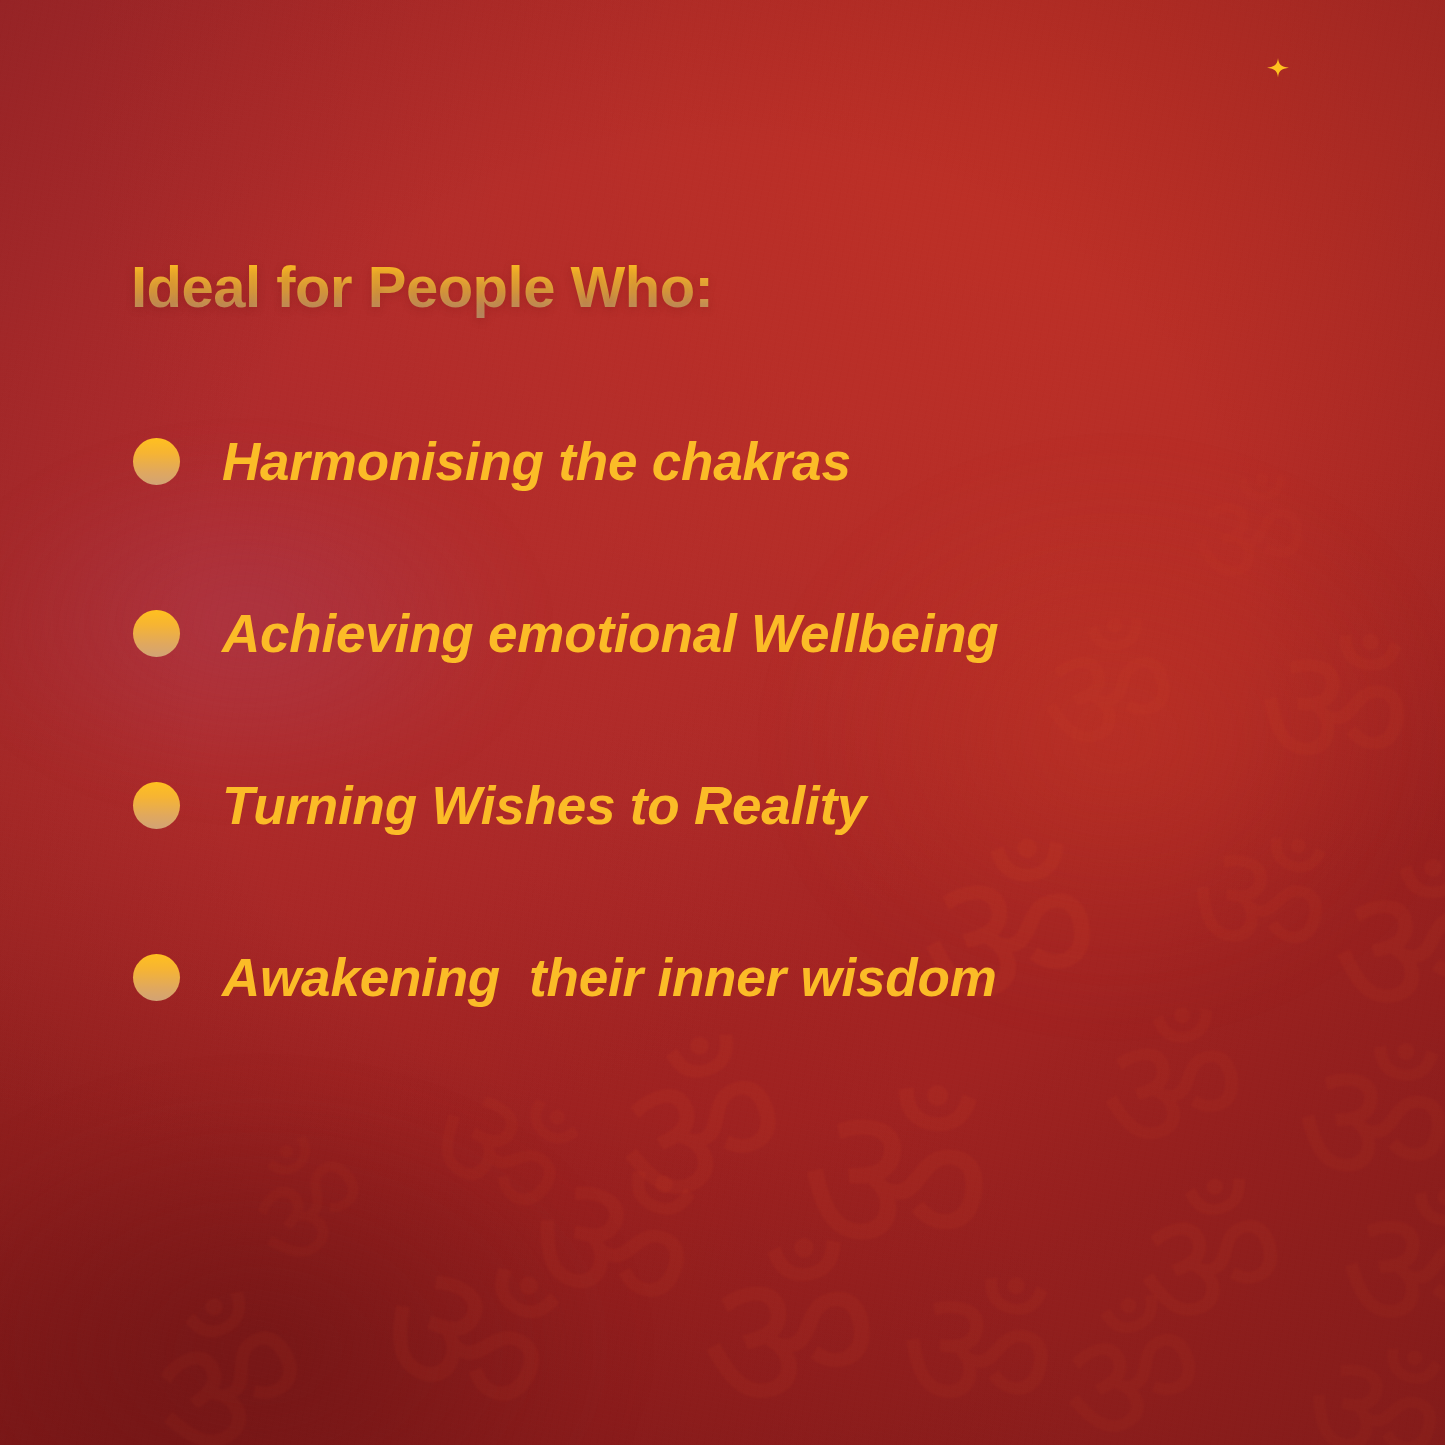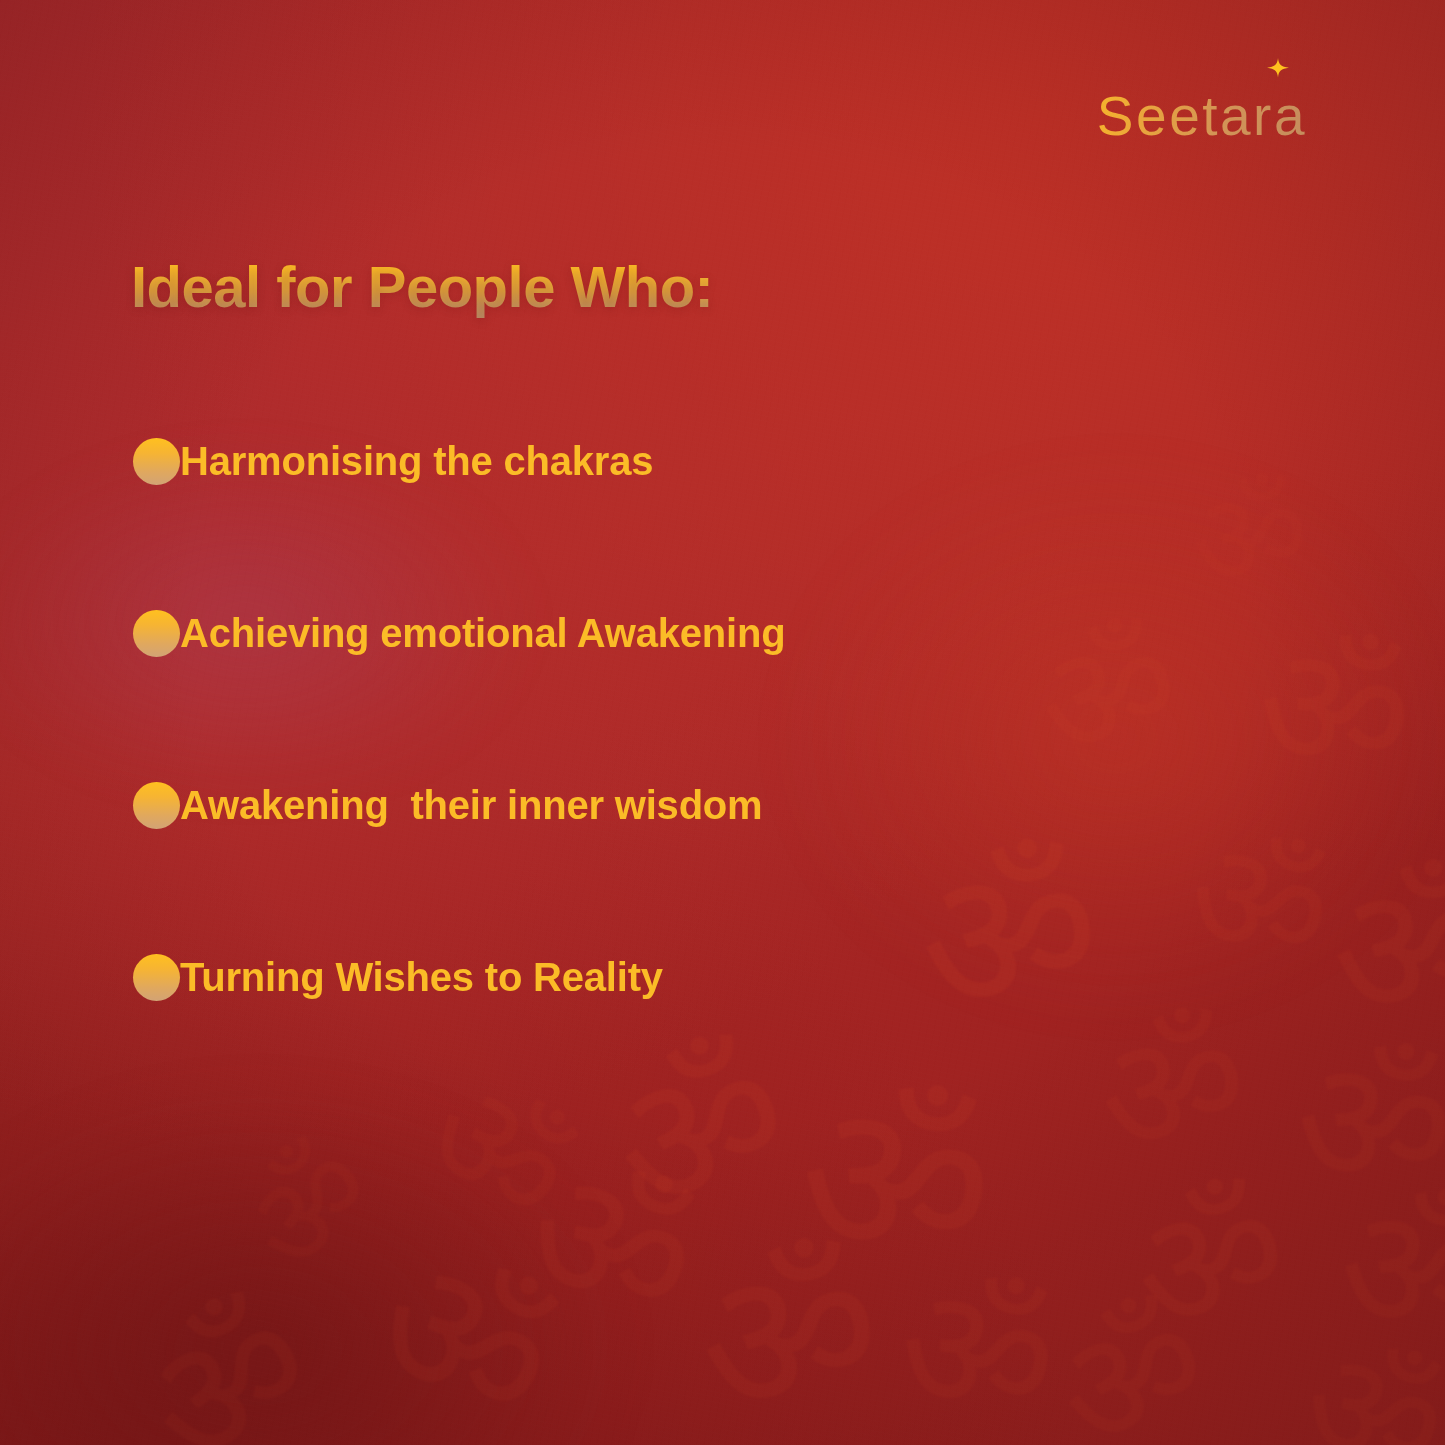--- a/index.html
+++ b/index.html
@@ -154,26 +154,28 @@
 
   .bullet-dot {
     flex: 0 0 auto;
     width: 47px;
     height: 47px;
     border-radius: 50%;
     background: linear-gradient(180deg, #FFC01F 0%, #F6B433 32%, #E0A85E 72%, #D2A375 100%);
   }
 
   .item-label {
-    font-size: 40px;
+    margin-left: 42px;
+    font-size: 53px;
     font-weight: 600;
     letter-spacing: -0.2px;
     color: #FBBC27;
     white-space: pre;
     line-height: 1;
+    font-style: italic;
   }
 </style>
 </head>
 <body>
 
 <div class="poster">
 
   <div class="bg-base"></div>
   <div class="bg-wash-pink"></div>
   <div class="bg-wash-warm"></div>
@@ -200,40 +202,39 @@
     <span class="om" style="left:430px;top:1080px;font-size:150px;opacity:.10;transform:rotate(40deg);">ॐ</span>
     <span class="om" style="left:250px;top:1142px;font-size:132px;opacity:.09;transform:rotate(-40deg);">ॐ</span>
     <span class="om" style="left:1306px;top:1340px;font-size:150px;opacity:.12;transform:rotate(18deg);">ॐ</span>
     <span class="om" style="left:1192px;top:474px;font-size:128px;opacity:.09;transform:rotate(-6deg);">ॐ</span>
   </div>
 
   <div class="bg-grain"></div>
   <div class="bg-vignette"></div>
 
   <div class="logo-wrap">
-    <div class="logo">Seetara</div>
     <svg class="logo-star" viewBox="0 0 24 24" aria-hidden="true">
       <path d="M12 0 C12.7 7.0 15.4 9.6 24 10.6 C15.4 11.6 12.7 14.2 12 21.2 C11.3 14.2 8.6 11.6 0 10.6 C8.6 9.6 11.3 7.0 12 0 Z" fill="#FFC21F"></path>
     </svg>
   </div>
 
   <h1 class="heading">Ideal for People Who:</h1>
 
   <ul class="list" style="list-style:none;margin:0;padding:0;">
     <li class="list-item">
       <span class="bullet-dot"></span>
       <span class="item-label">Harmonising the chakras</span>
     </li>
     <li class="list-item">
       <span class="bullet-dot"></span>
-      <span class="item-label">Achieving emotional Awakening</span>
+      <span class="item-label">Achieving emotional Wellbeing</span>
+    </li>
+    <li class="list-item">
+      <span class="bullet-dot"></span>
+      <span class="item-label">Turning Wishes to Reality</span>
     </li>
     <li class="list-item">
       <span class="bullet-dot"></span>
       <span class="item-label">Awakening  their inner wisdom</span>
     </li>
-    <li class="list-item">
-      <span class="bullet-dot"></span>
-      <span class="item-label">Turning Wishes to Reality</span>
-    </li>
   </ul>
 
 </div>
 
 </body></html>

